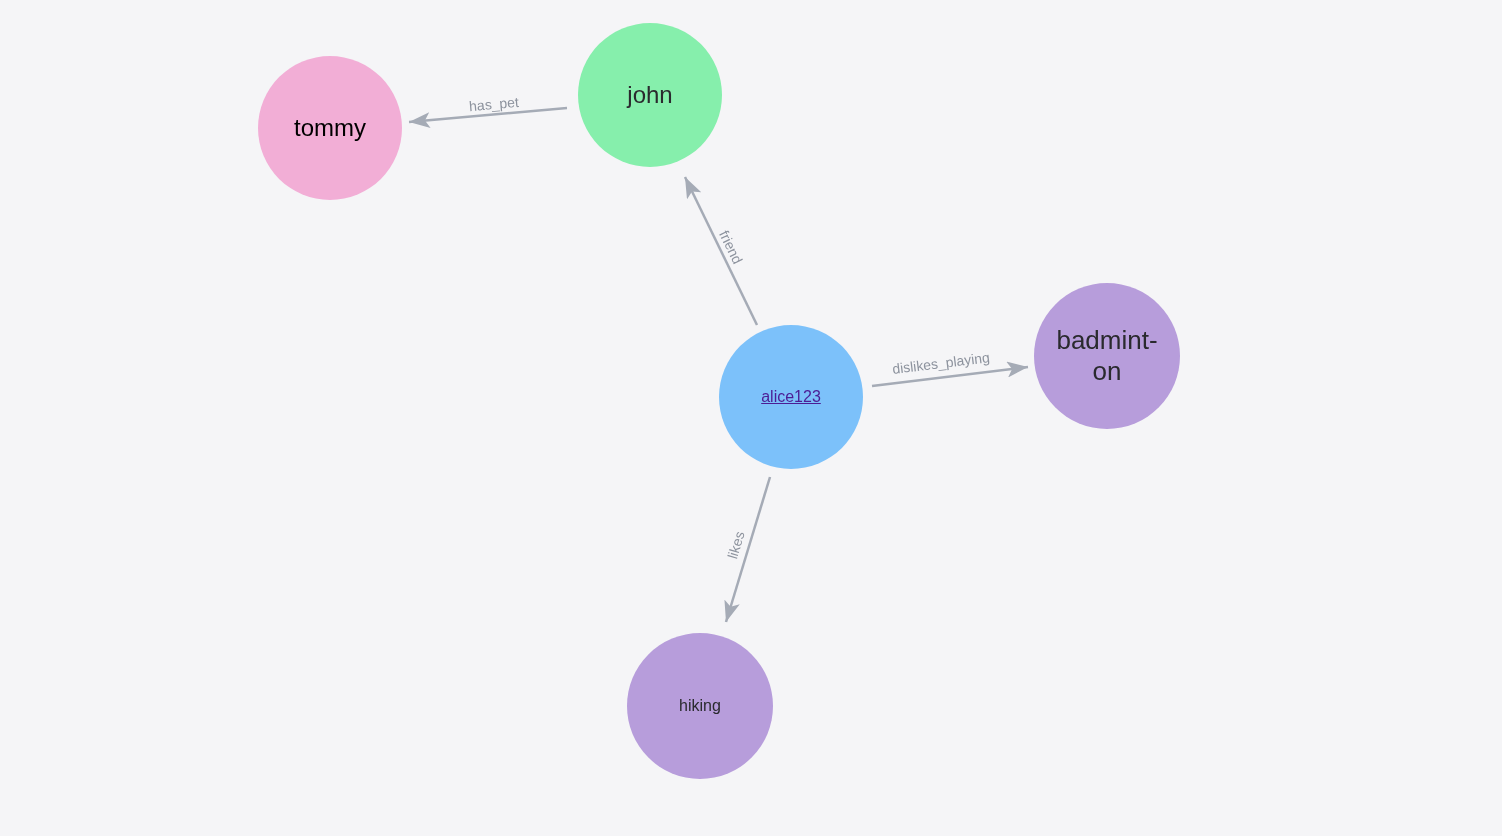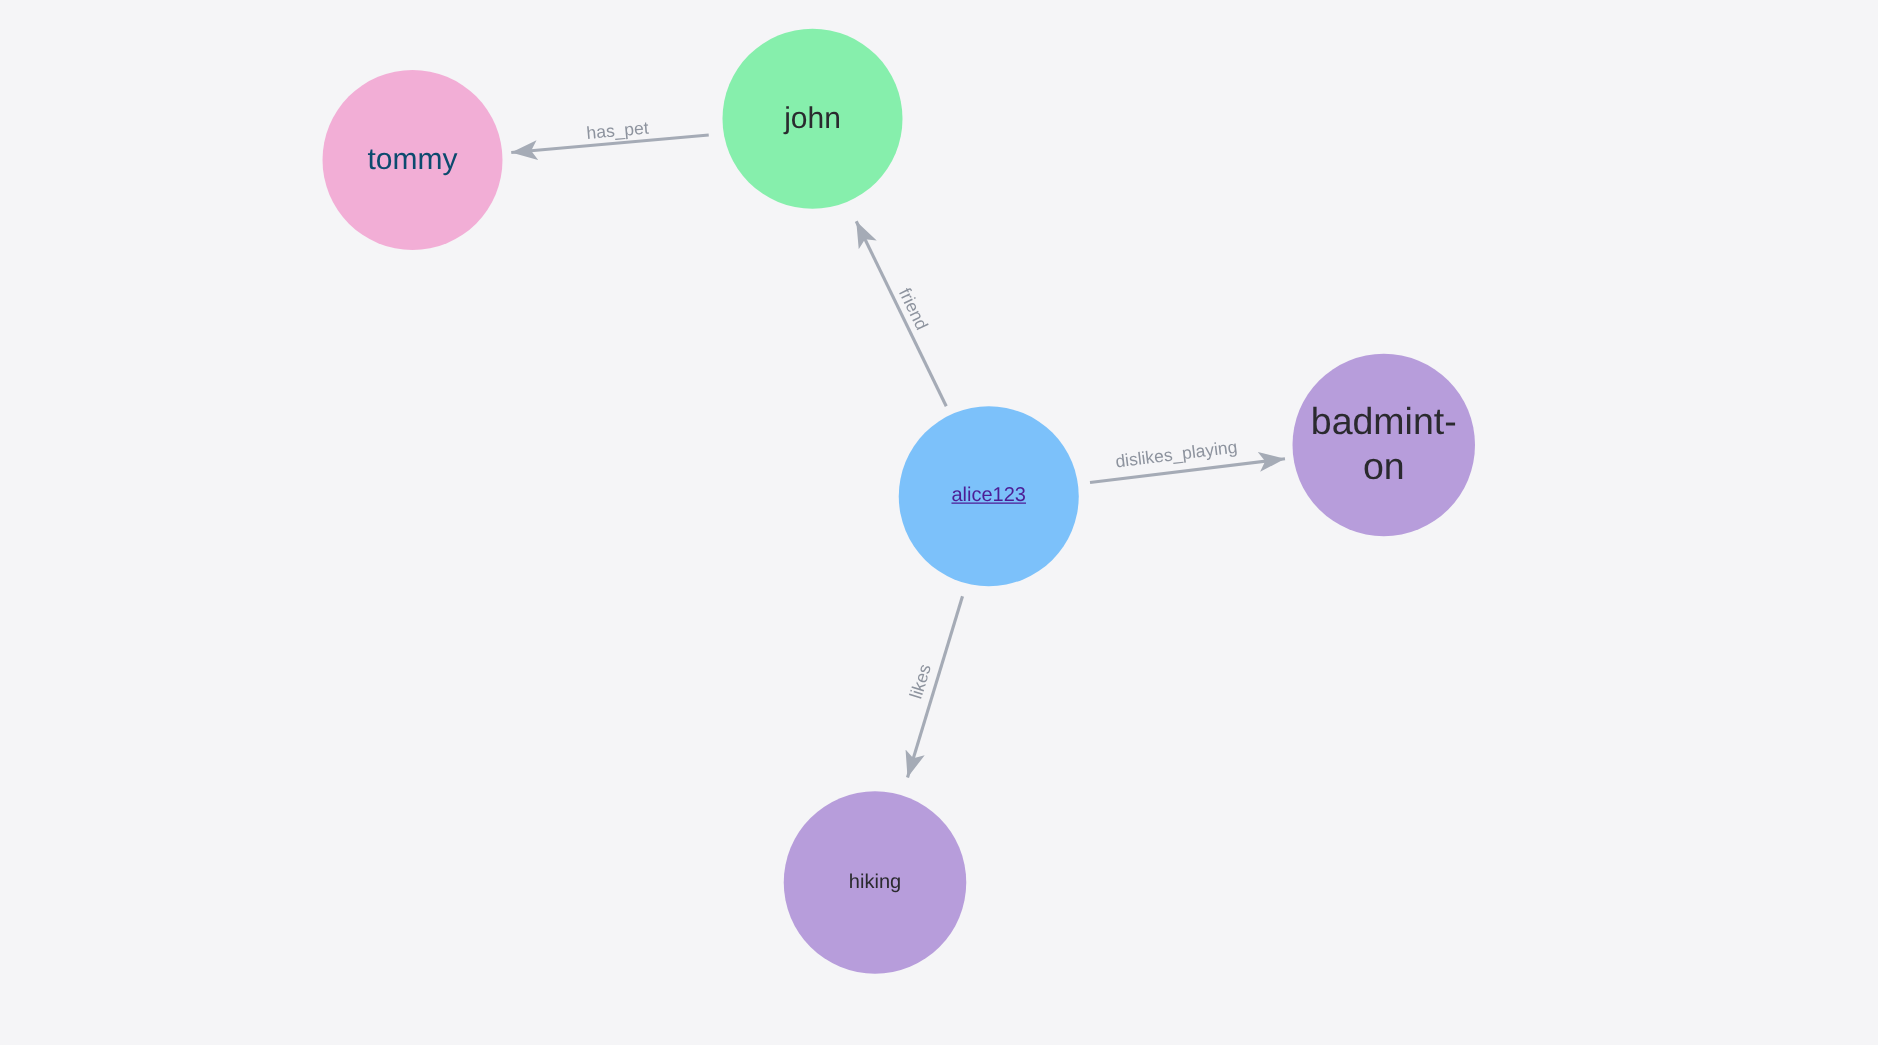--- a/index.html
+++ b/index.html
@@ -53,28 +53,28 @@
   <line x1="567" y1="108" x2="409" y2="122" stroke="#a5abb6" stroke-width="2.5" marker-end="url(#arrowhead)"></line>
       <line x1="757" y1="325" x2="685" y2="177" stroke="#a5abb6" stroke-width="2.5" marker-end="url(#arrowhead)"></line>
       <line x1="872" y1="386" x2="1028" y2="367" stroke="#a5abb6" stroke-width="2.5" marker-end="url(#arrowhead)"></line>
       <line x1="770" y1="477" x2="726" y2="622" stroke="#a5abb6" stroke-width="2.5" marker-end="url(#arrowhead)"></line>
     </svg>
 <div class="edge-label" style="left: 494px; top: 104px; transform: translate(-50%, -50%) rotate(-5deg); color: rgb(141, 147, 158); font-size: 14px;">has_pet</div>
     <div class="edge-label" style="left: 731px; top: 247px; transform: translate(-50%, -50%) rotate(64deg); color: rgb(141, 147, 158); font-size: 14px;">friend</div>
     <div class="edge-label" style="left: 941px; top: 363px; transform: translate(-50%, -50%) rotate(-7deg); color: rgb(141, 147, 158); font-size: 14px;">dislikes_playing</div>
     <div class="edge-label" style="left: 736px; top: 545px; transform: translate(-50%, -50%) rotate(-73deg); color: rgb(141, 147, 158); font-size: 14px;">likes</div>
     <div class="graph-node" style="left: 258px; top: 56px; width: 144px; height: 144px; background: rgb(242, 174, 214);">
-      <span class="node-caption" style="color: #0c4a6e; font-size: 24px;">tommy</span>
+      <span class="node-caption" style="color: #000000; font-size: 24px;">tommy</span>
     </div>
     <div class="graph-node" style="left: 578px; top: 23px; width: 144px; height: 144px; background: #86efac;">
       <span class="node-caption" style="color: rgb(42, 42, 46); font-size: 24px;">john</span>
     </div>
     <div class="graph-node" style="left: 719px; top: 325px; width: 144px; height: 144px; background: rgb(124, 193, 250);">
       <span class="node-caption" style="color: #4c1d95; font-size: 16px; text-decoration: underline;">alice123</span>
     </div>
     <div class="graph-node" style="left: 1034px; top: 283px; width: 146px; height: 146px; background: rgb(183, 157, 219);">
-      <span class="node-caption" style="color: rgb(42, 42, 46); font-size: 30px;">badmint-
+      <span class="node-caption" style="color: rgb(42, 42, 46); font-size: 26px;">badmint-
 on</span>
     </div>
     <div class="graph-node" style="left: 627px; top: 633px; width: 146px; height: 146px; background: rgb(183, 157, 219);">
       <span class="node-caption" style="color: rgb(42, 42, 46); font-size: 16px;">hiking</span>
     </div>
   </div>
 
 </body></html>

